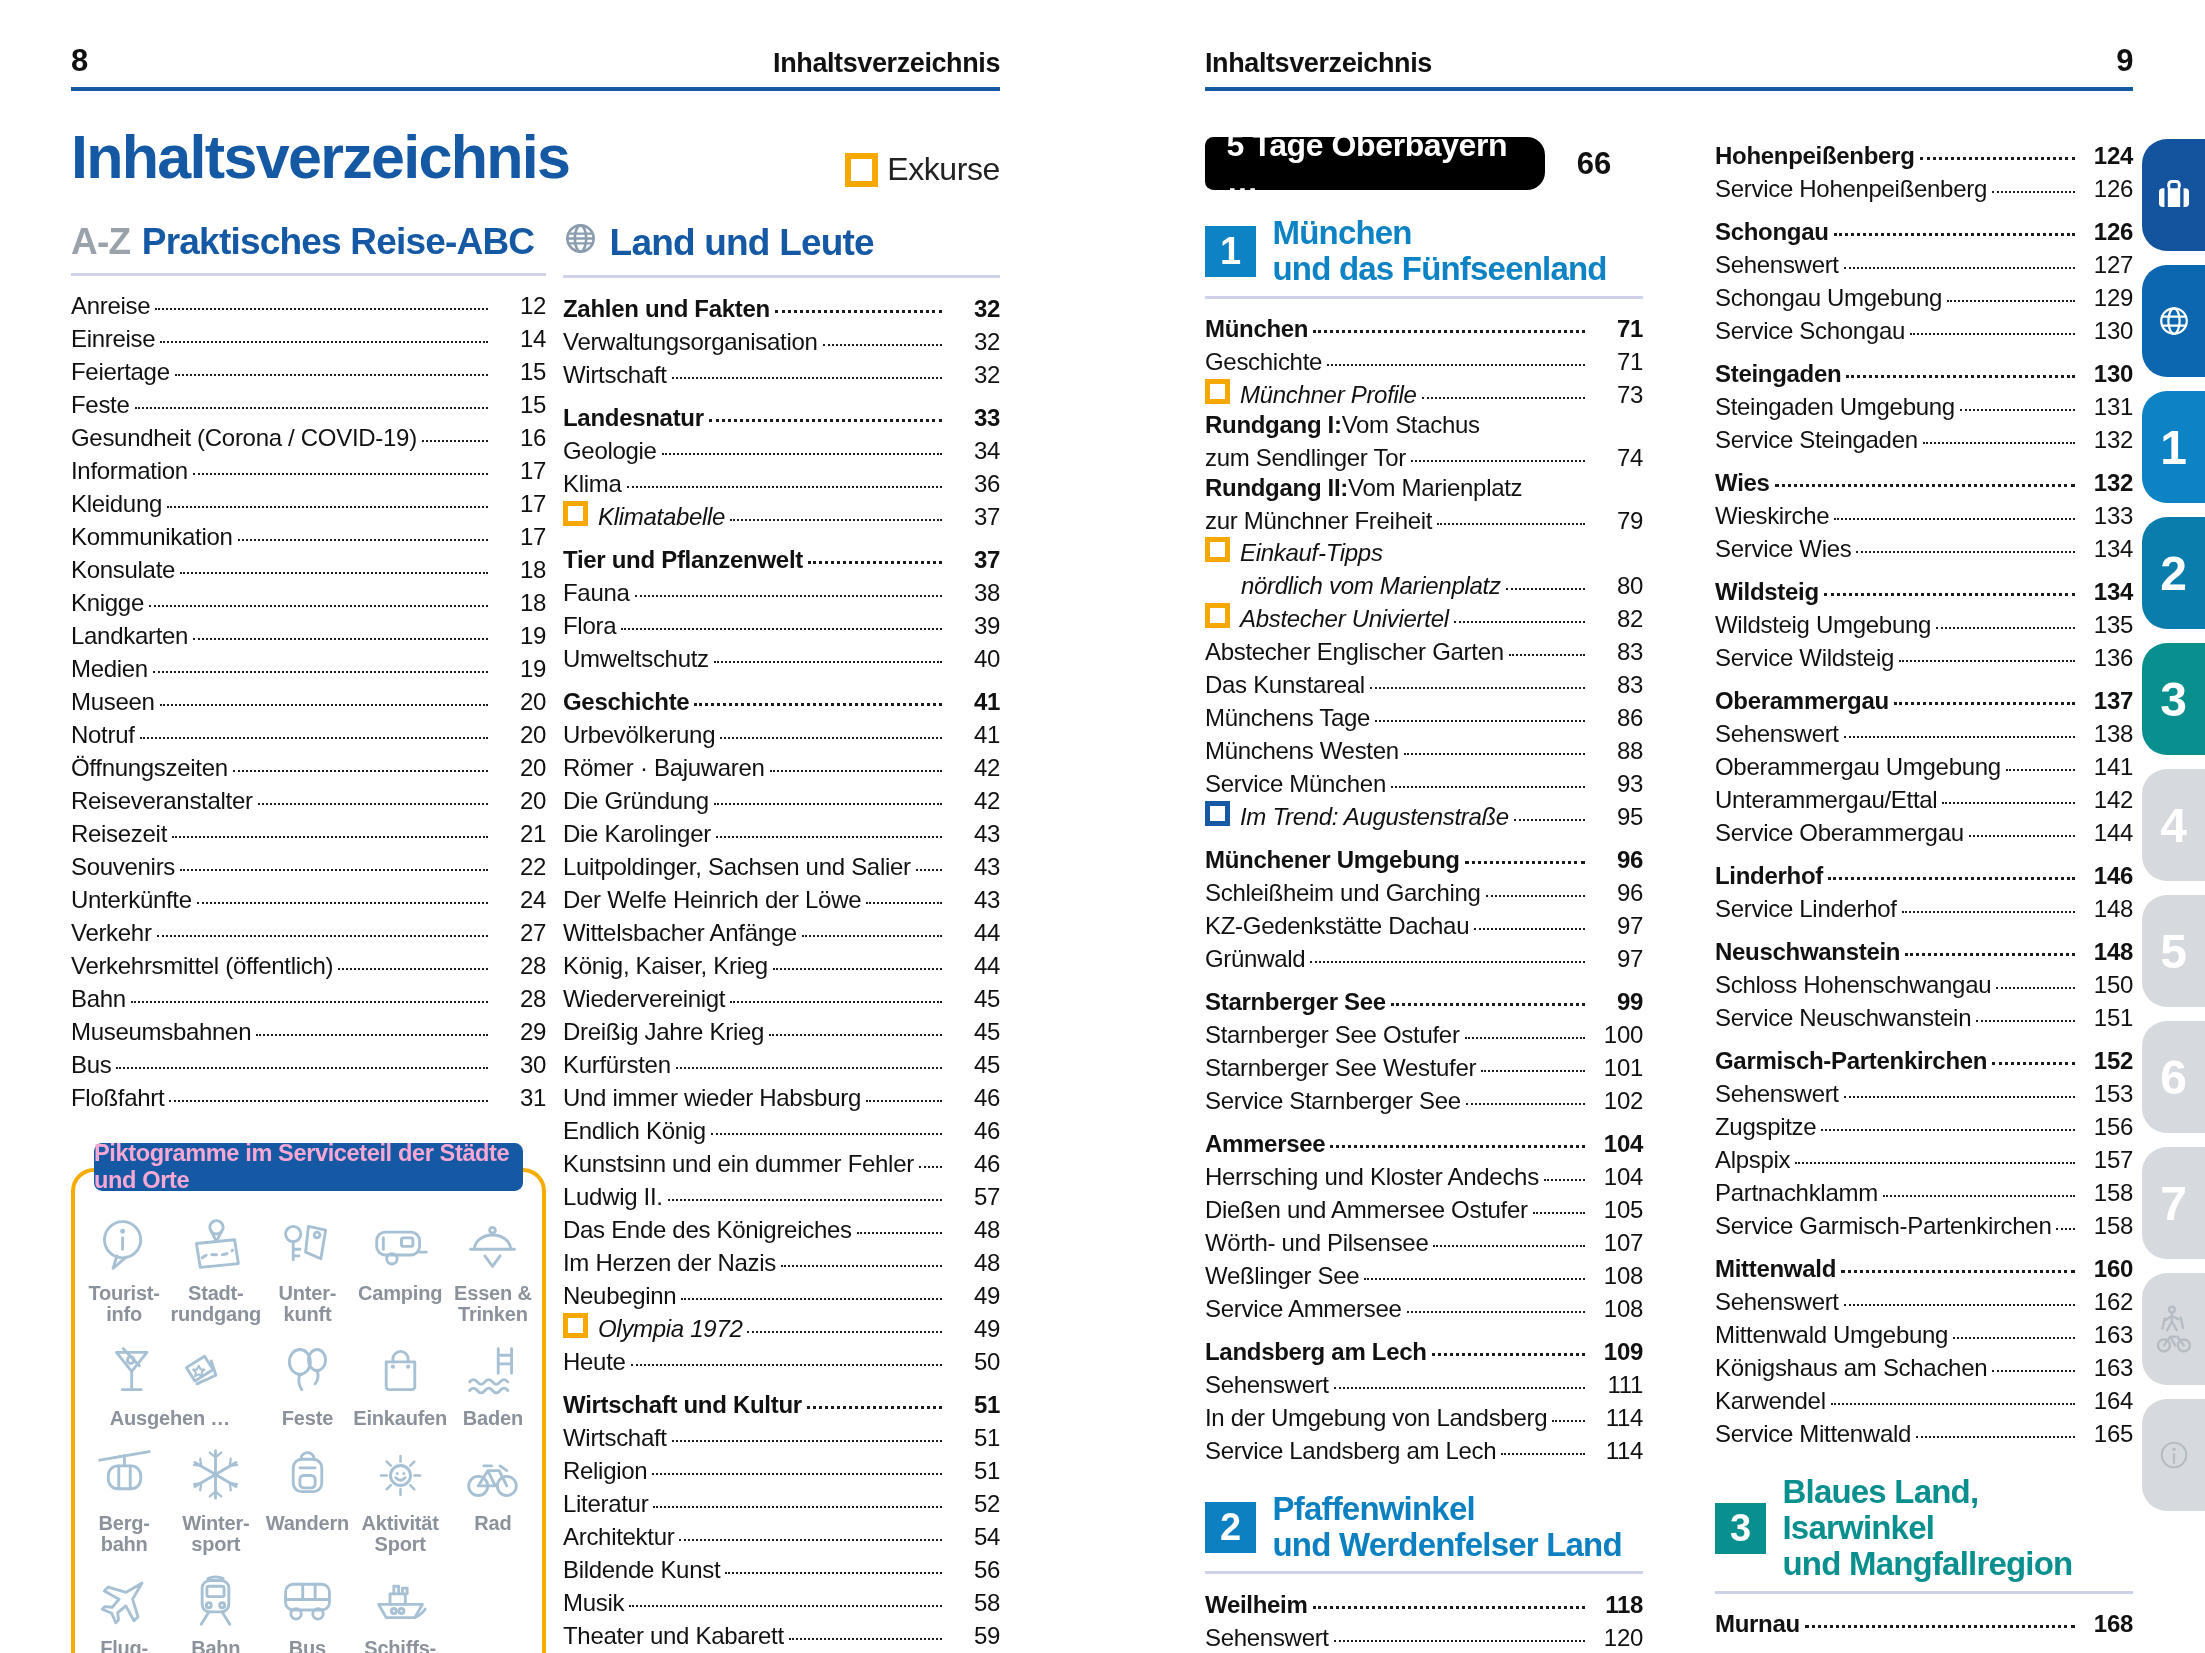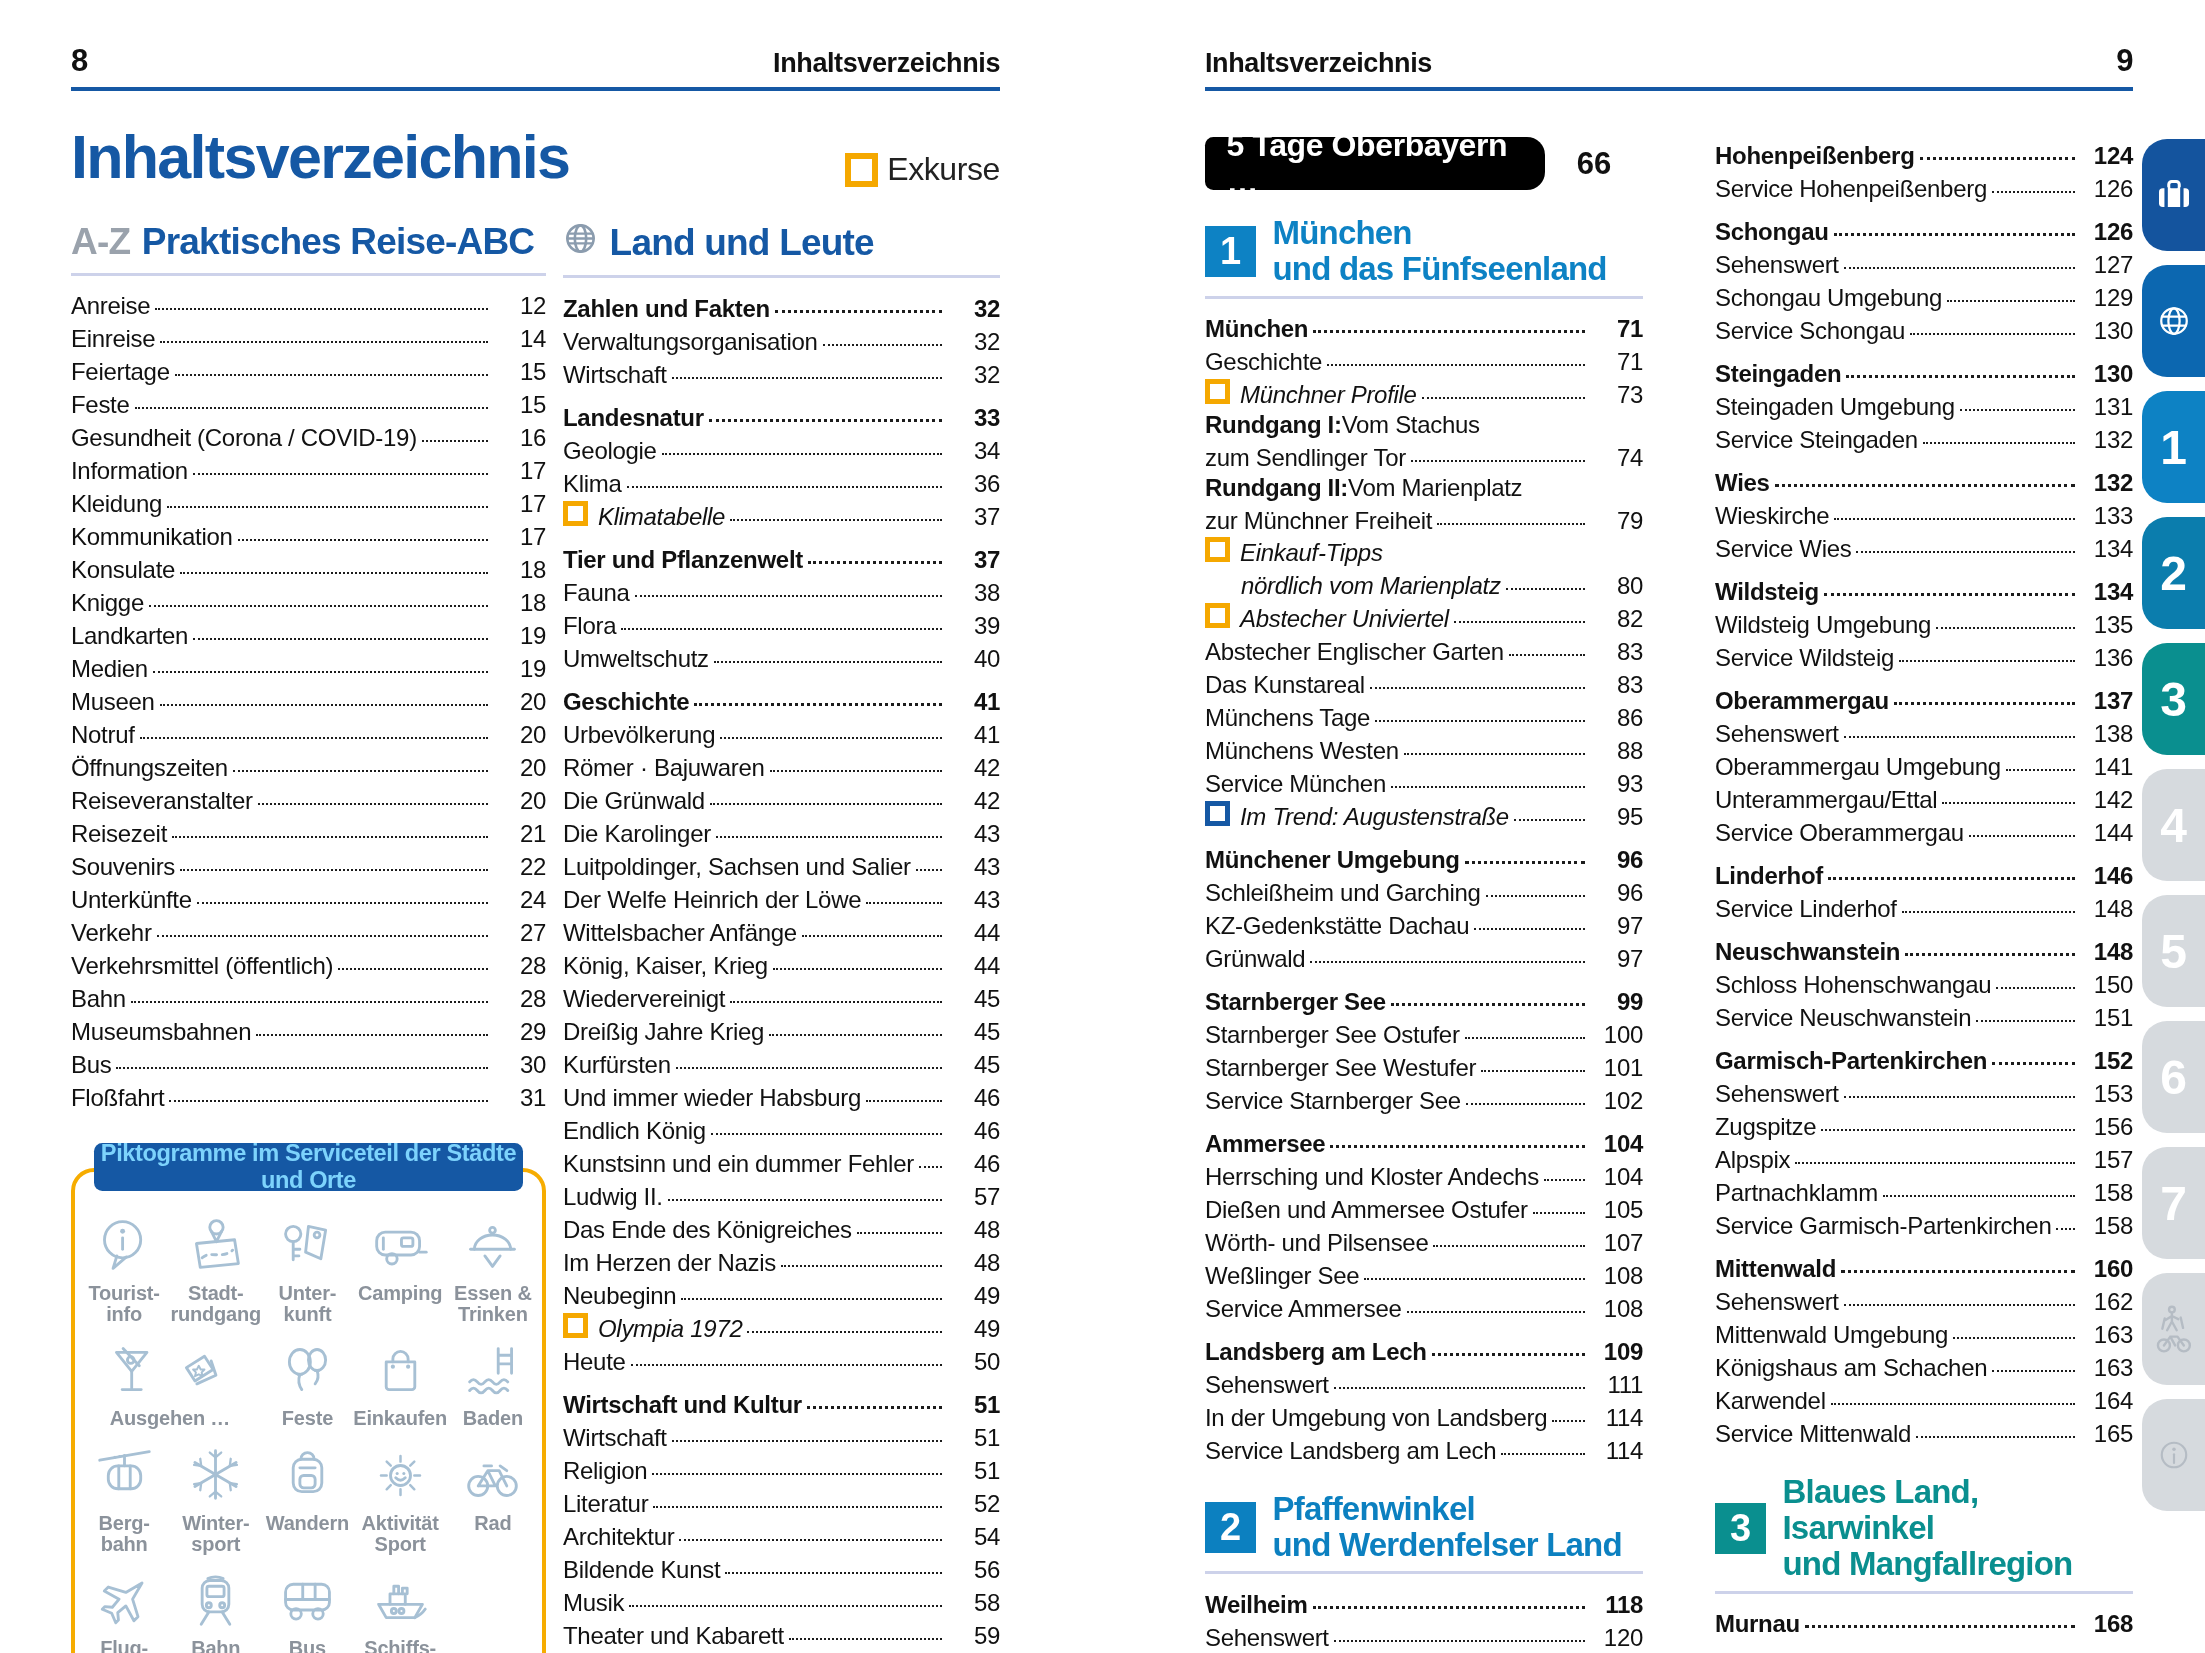--- a/index.html
+++ b/index.html
@@ -45,22 +45,22 @@
   .trow .pre{font-weight:800;white-space:pre;}
   .trow .lab{white-space:nowrap;}
   .trow .dots{flex:1 1 auto;min-width:11.6px;height:1em;margin:0 5px;
     border-bottom:2.8px dotted #1c1c1c;position:relative;top:-4.1px;}
   .trow.b .dots{border-bottom-width:3.5px;}
   .trow .pg{min-width:53px;text-align:right;font-variant-numeric:tabular-nums;}
 
   
   .pictwrap{position:relative;margin-top:55px;}
   .pictbar{position:absolute;top:-25px;left:23px;right:23px;height:48px;background:#1558a4;
-    border-radius:8.3px;color:#7dd3fc;display:flex;align-items:center;justify-content:center;
-    font-size:23.6px;font-weight:700;letter-spacing:-0.4px;z-index:2;text-align:center;}
+    border-radius:8.3px;color:#f9a8d4;display:flex;align-items:center;justify-content:center;
+    font-size:23.6px;font-weight:700;letter-spacing:-0.4px;z-index:2;}
   .pictbox{border:4.1px solid #f6ac00;border-radius:23px;padding:40px 3.3px 8.3px 3.3px;background:#fff;}
   .pictgrid{display:grid;grid-template-columns:repeat(5,1fr);row-gap:11.6px;}
   .pcell{display:flex;flex-direction:column;align-items:center;}
   .pcell.span2{grid-column:span 2;}
   .pcell .icons{height:66px;display:flex;align-items:center;justify-content:center;gap:8.3px;}
   .pcell .plabel{margin-top:5px;font-size:20px;line-height:21.5px;font-weight:700;color:#8b929b;
     text-align:center;white-space:pre-line;letter-spacing:-0.2px;}
 
   
   .pillrow{display:flex;align-items:center;margin-top:46px;margin-bottom:25px;}
@@ -538,21 +538,21 @@
               <span class="lab">Urbevölkerung</span>
               <span class="dots"></span>
               <span class="pg">41</span>
             </div>
             <div class="trow">
               <span class="lab">Römer · Bajuwaren</span>
               <span class="dots"></span>
               <span class="pg">42</span>
             </div>
             <div class="trow">
-              <span class="lab">Die Grünwald</span>
+              <span class="lab">Die Gründung</span>
               <span class="dots"></span>
               <span class="pg">42</span>
             </div>
             <div class="trow">
               <span class="lab">Die Karolinger</span>
               <span class="dots"></span>
               <span class="pg">43</span>
             </div>
             <div class="trow">
               <span class="lab">Luitpoldinger, Sachsen und Salier</span>

